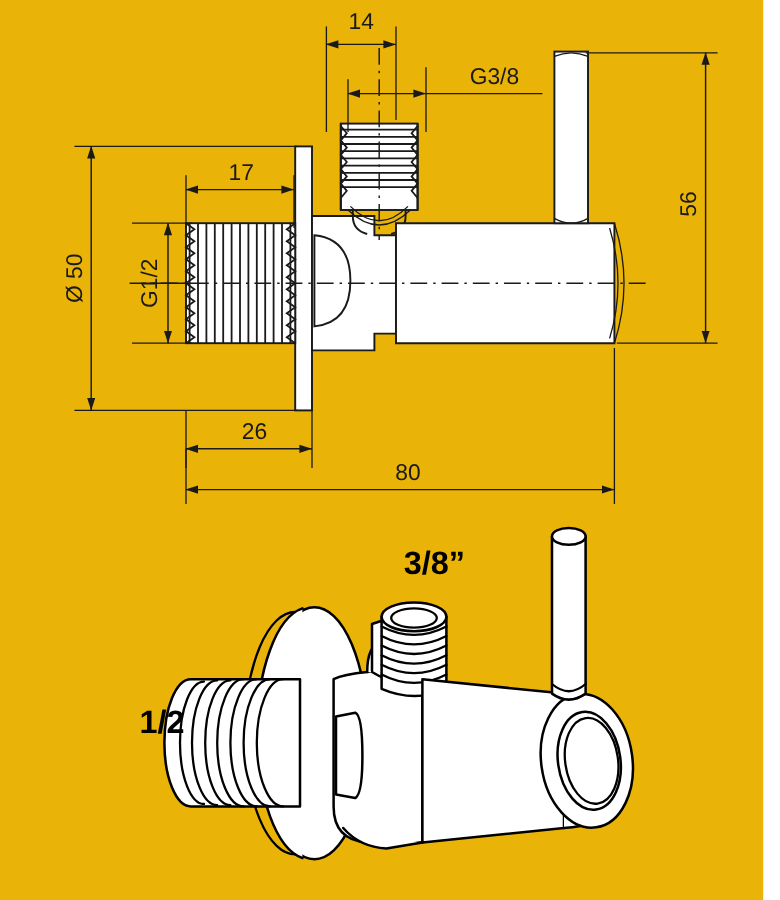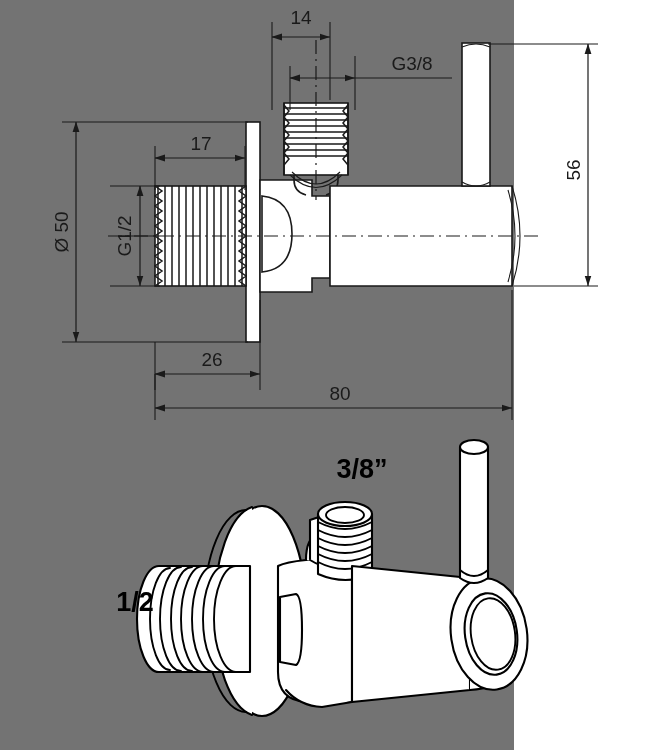--- a/index.html
+++ b/index.html
@@ -9,23 +9,23 @@
   }
   body {
     width: 650px;
     height: 750px;
     font-family: "Liberation Sans", sans-serif;
     color: #000000;
     overflow: hidden;
   }
   #drawing-sheet {
     position: relative;
-    width: 514px;
+    width: 636px;
     height: 750px;
-    background: #737373;
+    background: #eab308;
   }
   svg#tech-svg {
     display: block;
     width: 650px;
     height: 750px;
   }
   .ln {
     stroke: #1a1a1a;
     fill: none;
     stroke-width: 1.6;

